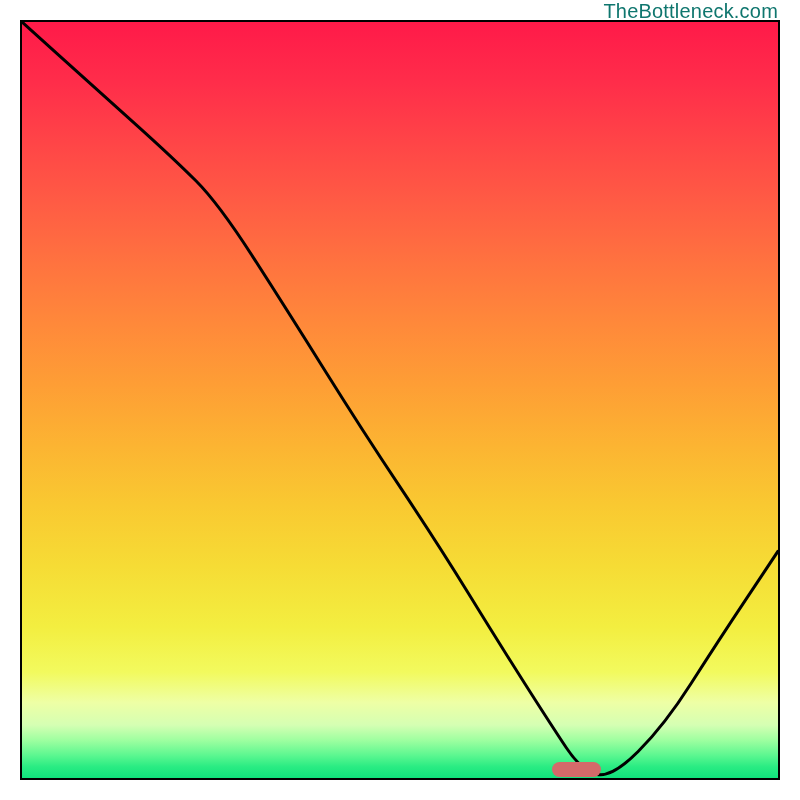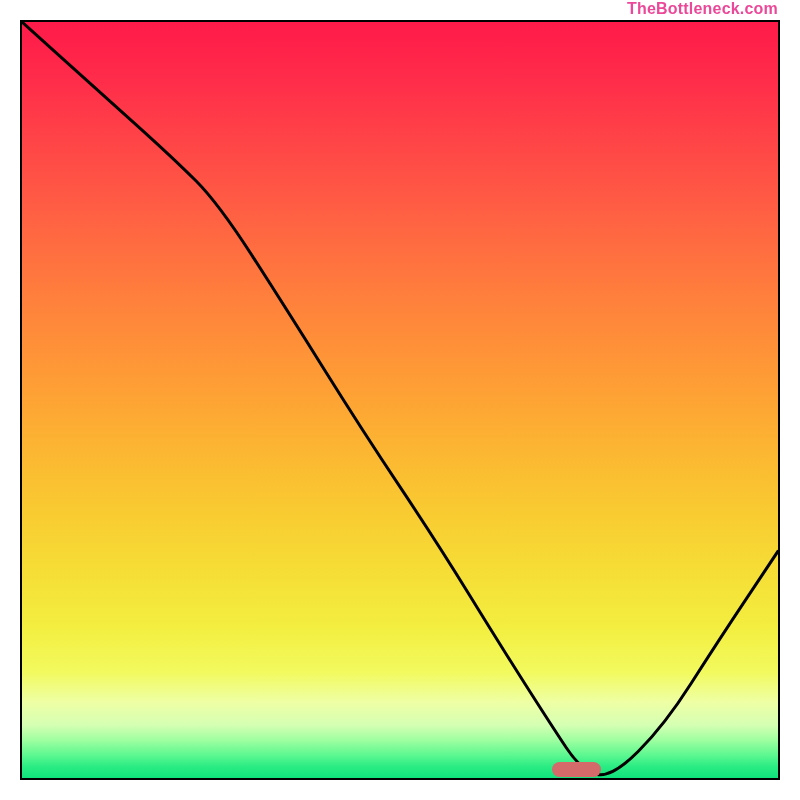--- a/index.html
+++ b/index.html
@@ -73,23 +73,23 @@
     width: 50px;
     height: 15px;
     background: #d46a6a;
     border-radius: 8px;
   }
 
   .watermark {
     position: absolute;
     top: 0px;
     right: 22px;
-    font-size: 16px;
-    font-weight: 700;
-    color: #ec4899;
+    font-size: 20px;
+    font-weight: 400;
+    color: #0f766e;
     letter-spacing: 0.2px;
   }
 </style>
 </head>
 <body>
 
 <div class="watermark">TheBottleneck.com</div>
 
 <div class="frame">
 

